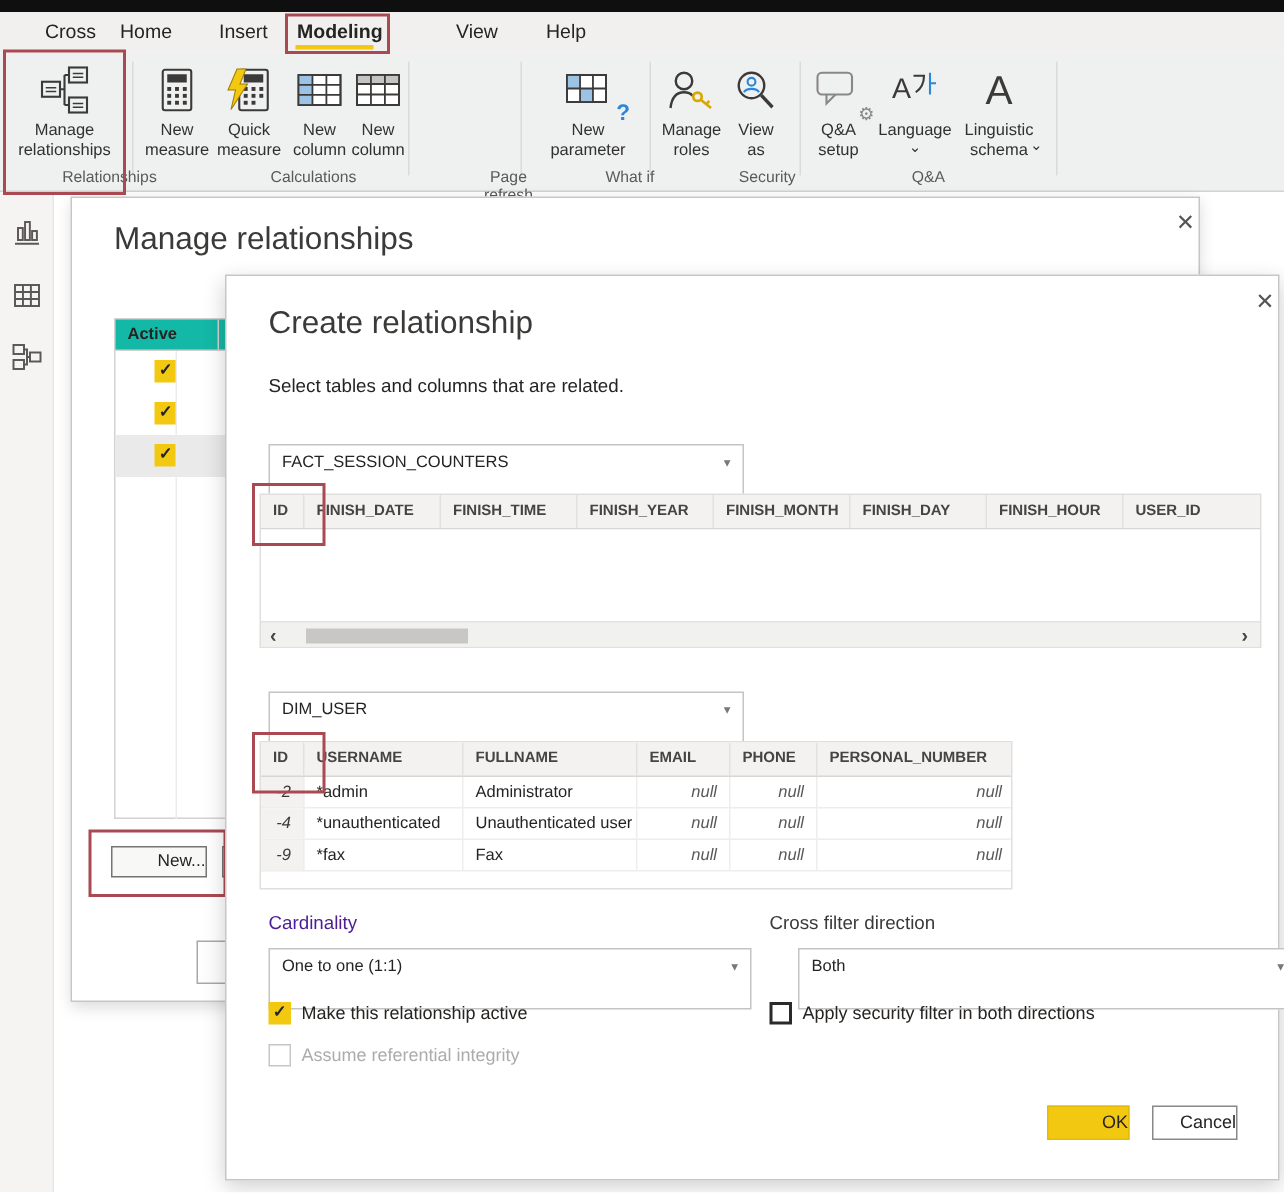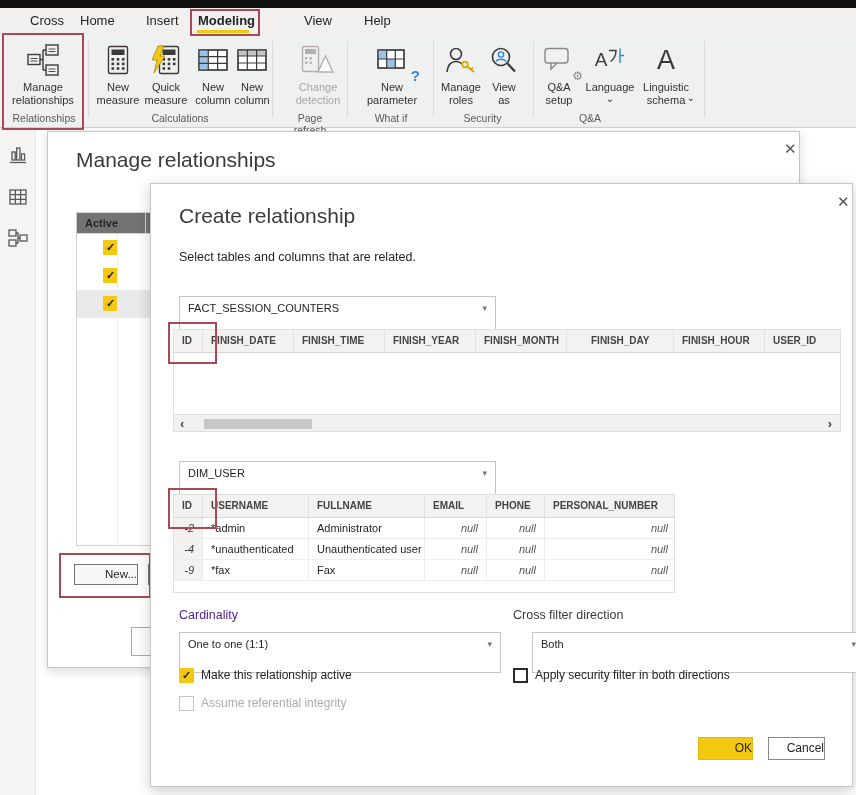--- a/index.html
+++ b/index.html
@@ -14,21 +14,21 @@
   .tab.bold{font-weight:700;}
   .tab-underline{left:197px;top:30px;width:52px;height:3px;background:#F2C811;}
 
   
   .ribbon{left:0;top:35px;width:856px;height:93px;background:#eff0f0;border-bottom:1px solid #d4d2d0;box-sizing:border-box;}
   .rsep{top:41px;height:76px;width:1px;background:#dcdad8;}
   .rb{top:39px;height:74px;text-align:center;}
   .rb-icon{height:42px;display:flex;align-items:center;justify-content:center;}
   .rb-label{font-size:11px;line-height:13px;color:#323130;}
   .rb.disabled .rb-label{color:#a8a6a4;}
-  .rgl{top:112px;height:14px;font-size:10.5px;color:#5c5a58;text-align:center;}
+  .rgl{top:112px;height:14px;font-size:10.5px;color:#5c5a58;text-align:center;padding-left:29px;}
   .rb-chev{font-size:10px;color:#323130;line-height:9px;display:block;}
   .rb-chev-abs{position:absolute;font-size:10px;color:#323130;}
 
   
   .sidebar{left:0;top:128px;width:36px;height:667px;background:#f5f4f3;border-right:1px solid #e8e6e4;box-sizing:border-box;}
   .side-icon{left:8px;width:20px;height:20px;}
 
   
   .dialog{background:#ffffff;border:1px solid #c8c6c4;box-sizing:border-box;}
   #manage-dialog{left:47px;top:131px;width:753px;height:537px;z-index:20;box-shadow:0 3px 10px rgba(0,0,0,.15);}
@@ -68,21 +68,21 @@
   .cb.off{border:1px solid #c8c6c4;background:#fff;}
   .cb-label{font-size:12px;color:#252423;line-height:15px;white-space:nowrap;}
   .cb-label.dis{color:#aeacaa;}
   .btn{font-size:12px;text-align:right;box-sizing:border-box;cursor:default;}
   .btn-ok{background:#F2C811;border:1px solid #e3ba0a;color:#252423;line-height:21px;}
   .btn-cancel{background:#fff;border:1px solid #8a8886;color:#252423;line-height:21px;}
   .btn-new{background:#f8f8f7;border:1px solid #767472;color:#252423;font-size:11.5px;line-height:19px;}
   .hidden-btn{background:#fdfdfd;border:1px solid #aaa8a6;}
 
   
-  .mg-head{background:#737373;border:1px solid #d4d2d0;border-left:1px solid #d4d2d0;box-sizing:border-box;}
+  .mg-head{background:#14b8a6;border:1px solid #d4d2d0;border-left:1px solid #d4d2d0;box-sizing:border-box;}
   .mg-head-label{font-size:11px;font-weight:700;color:#252423;line-height:21px;padding-left:8px;}
   svg{display:block;}
 </style>
 </head>
 <body>
 
 <div id="screen">
 
   <div class="abs topbar"></div>
 
@@ -177,36 +177,20 @@
       <svg width="30" height="24" viewBox="0 0 30 24" fill="none" stroke="#3b3a39" stroke-width="1.2">
         <rect x="1" y="2" width="28" height="20" fill="#ffffff"></rect>
         <rect x="1" y="2" width="28" height="6" fill="#c6c4c2" stroke="none"></rect>
         <path d="M10.3,2 V22 M19.6,2 V22 M1,8 H29 M1,15 H29"></path>
         <rect x="1" y="2" width="28" height="20"></rect>
       </svg>
     </div>
     <div class="rb-label">New column</div>
   </div>
 
-  <div class="abs rb disabled" style="left:292px;width:52px;">
-    <div class="rb-icon">
-      <svg width="34" height="30" viewBox="0 0 34 30" fill="none" stroke="#b3b1af" stroke-width="1.4">
-        <rect x="1.5" y="1.5" width="16" height="25" rx="1.5"></rect>
-        <rect x="4" y="4" width="11" height="5" fill="#b3b1af" stroke="none"></rect>
-        <g fill="#b3b1af" stroke="none">
-          <rect x="4" y="12" width="2.4" height="2.4"></rect>
-            <rect x="8.5" y="12" width="2.4" height="2.4"></rect>
-          <rect x="4" y="16.5" width="2.4" height="2.4"></rect>
-            <rect x="8.5" y="16.5" width="2.4" height="2.4"></rect>
-        </g>
-        <path d="M17,27 L24.5,11 L32,27 Z" fill="#ffffff"></path>
-      </svg>
-    </div>
-    <div class="rb-label">Change detection</div>
-  </div>
 
   <div class="abs rb" style="left:362px;width:60px;">
     <div class="rb-icon" style="position:relative;">
       <svg width="30" height="26" viewBox="0 0 30 26" fill="none" stroke="#3b3a39" stroke-width="1.2">
         <rect x="1" y="3" width="26" height="18" fill="#ffffff"></rect>
         <rect x="1" y="3" width="8.7" height="9" fill="#9cc3e5" stroke="none"></rect>
         <rect x="9.7" y="12" width="8.6" height="9" fill="#9cc3e5" stroke="none"></rect>
         <path d="M9.7,3 V21 M18.3,3 V21 M1,12 H27"></path>
         <rect x="1" y="3" width="26" height="18"></rect>
       </svg>
@@ -340,21 +324,21 @@
       <span class="dd-arrow">▾</span>
     </div>
 
     <div class="abs tbl" style="left:22px;top:145px;width:668px;height:103px;">
       <div class="thead">
         <div class="th" style="width:29px;">ID</div>
         <div class="th" style="width:91px;">FINISH_DATE</div>
         <div class="th" style="width:91px;">FINISH_TIME</div>
         <div class="th" style="width:91px;">FINISH_YEAR</div>
         <div class="th" style="width:91px;">FINISH_MONTH</div>
-        <div class="th" style="width:91px;margin-left:16px;">FINISH_DAY</div>
+        <div class="th" style="width:91px;">FINISH_DAY</div>
         <div class="th" style="width:91px;">FINISH_HOUR</div>
         <div class="th" style="width:92px;border-right:none;">USER_ID</div>
       </div>
       <div class="abs" style="left:0;top:23px;width:666px;height:62px;background:#fff;"></div>
       <div class="abs scroll" style="left:0;top:84px;width:666px;height:18px;">
         <span class="abs schev" style="left:6px;top:0;">‹</span>
         <div class="abs sthumb" style="left:30px;top:4px;width:108px;height:10px;"></div>
         <span class="abs schev" style="right:8px;top:0;">›</span>
       </div>
     </div>

